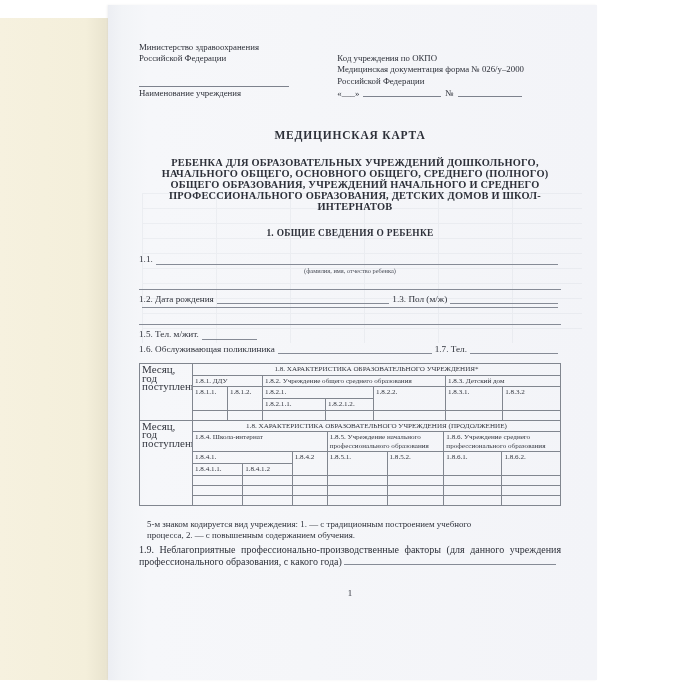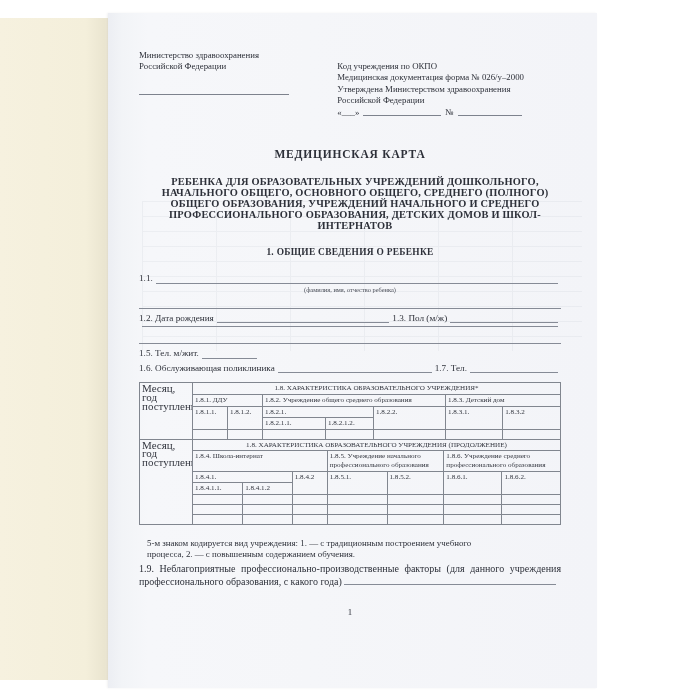--- a/index.html
+++ b/index.html
@@ -12,21 +12,21 @@
 
   
   .page-cream{
     position:absolute;left:0;top:18px;width:110px;height:662px;
     background:linear-gradient(90deg,#f6f1df 0%,#f4efdb 78%,#eae5d0 95%,#f0ebdb 100%);
     border-radius:0 2px 2px 0;
   }
 
   
   .page-white{
-    position:absolute;left:108px;top:13px;width:489px;height:675px;
+    position:absolute;left:108px;top:5px;width:489px;height:675px;
     background:linear-gradient(90deg,#eceef3 0px,#f2f4f7 14px,#f6f7fa 40px,#f5f6f9 200px,#f3f4f8 100%);
     box-shadow:-1px 0 2px rgba(0,0,0,0.06);
     color:#2d3039;
   }
   .content{position:relative;padding:37px 36px 0 31px;font-size:9.2px;line-height:13.5px;}
 
   
   .ghost{
     position:absolute;left:34px;top:188px;width:440px;height:150px;opacity:0.045;
     background:
@@ -82,26 +82,26 @@
     <div class="ghost"></div>
 
     <div class="content">
 
       <div class="hdr">
         <div class="hdr-left">
           <div>Министерство здравоохранения</div>
           <div>Российской Федерации</div>
           <div class="gap11"></div>
           <div class="org-line"></div>
+          <div>Наименование учреждения</div>
         </div>
         <div class="hdr-right">
           <div class="gap11"></div>
           <div>Код учреждения по ОКПО</div>
           <div>Медицинская документация форма № 026/у–2000</div>
-          <div>Утверждена Министерством здравоохранения</div>
           <div>Российской Федерации</div>
           <div class="dateline">
             <span>«___»</span>
             <span class="ln" style="width:78px"></span>
             <span>№</span>
             <span class="ln" style="width:64px"></span>
           </div>
         </div>
       </div>
 

